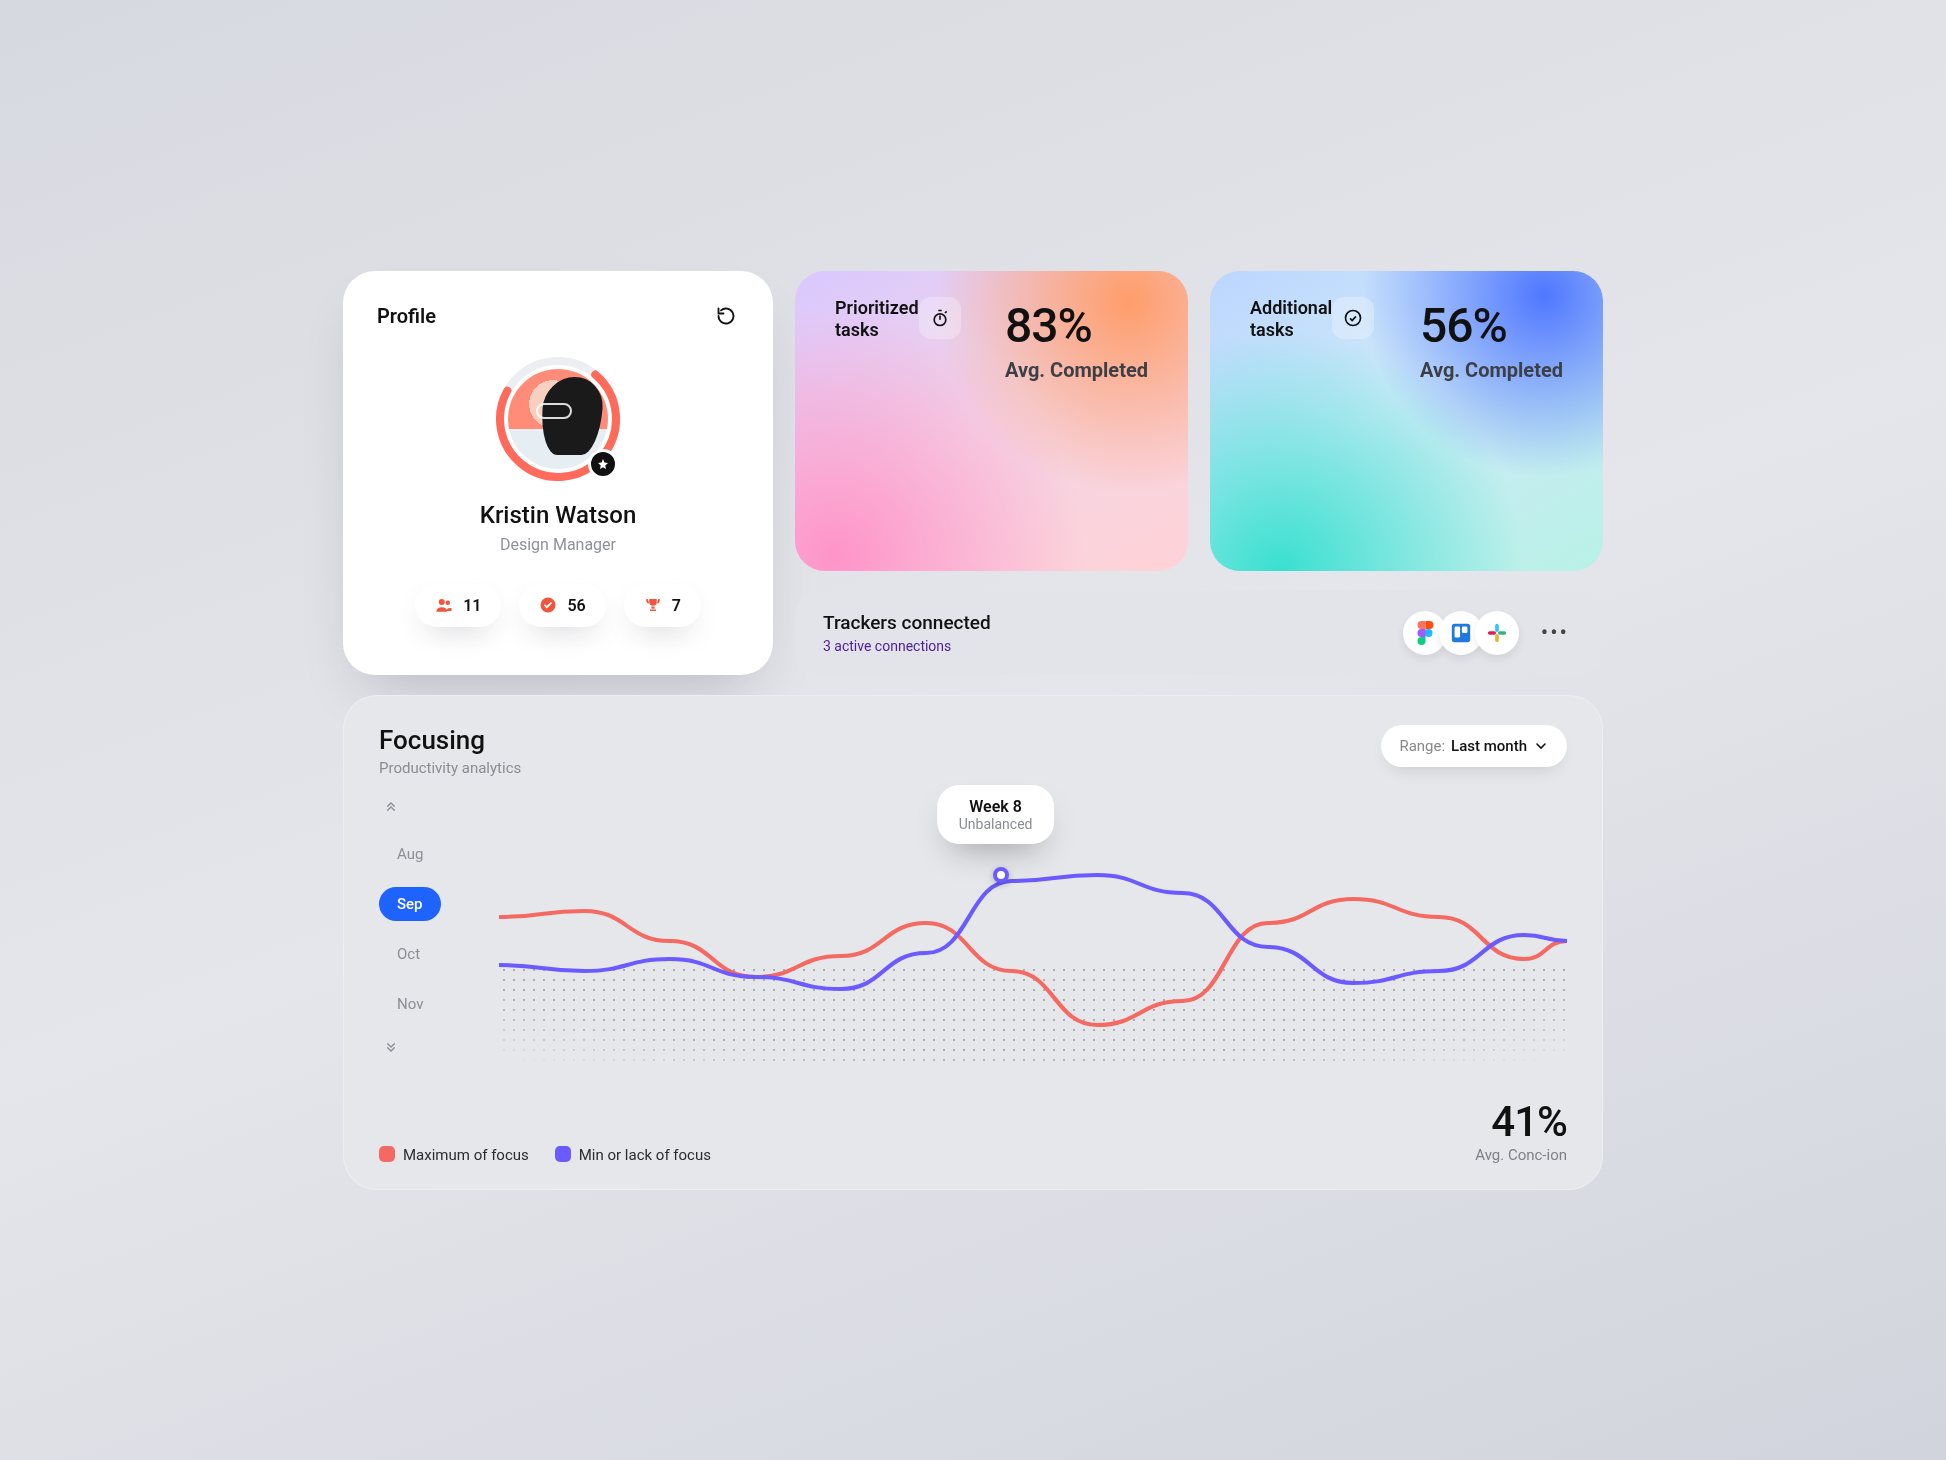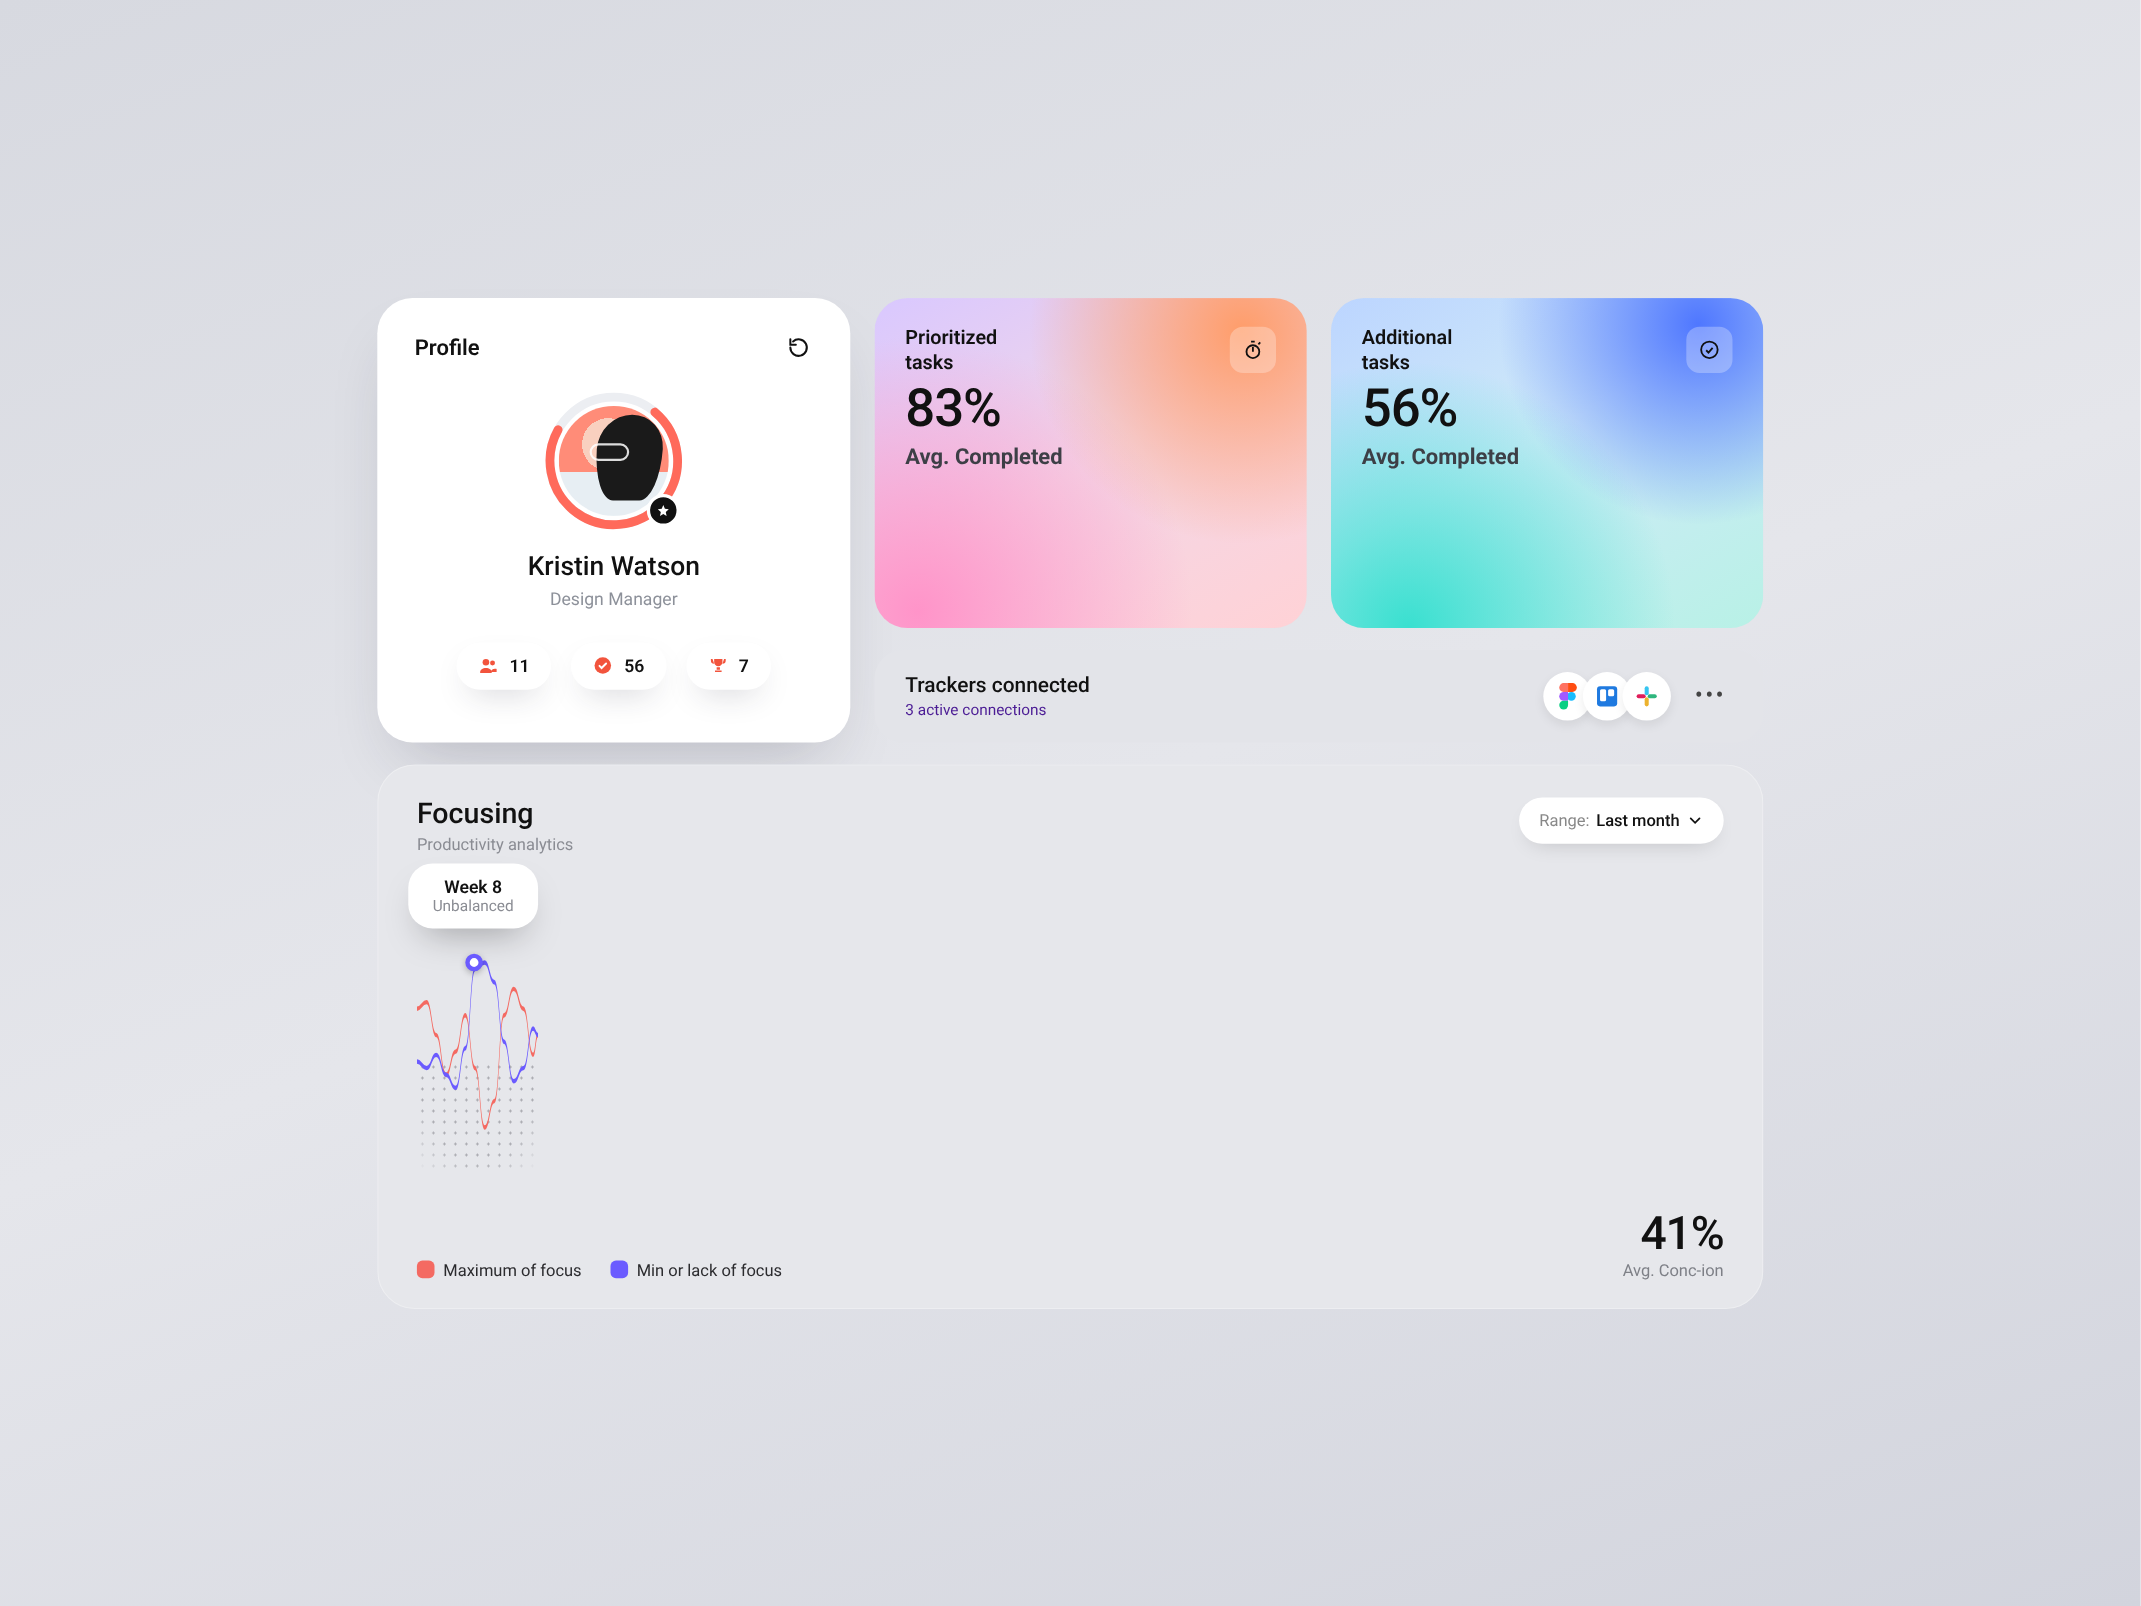--- a/index.html
+++ b/index.html
@@ -63,22 +63,22 @@
     box-shadow: 0 12px 30px -12px rgba(40,40,60,.25);
     display:flex; align-items:center; gap:10px; font-weight:600; font-size:16px;
   }
   .pill svg, .pill .ico { color:#f2543d; width:18px; height:18px; }
 
   
   .right-col { display:flex; flex-direction:column; gap:20px; }
   .stat-row { display:grid; grid-template-columns:1fr 1fr; gap:22px; }
 
   .stat-card {
-    border-radius:30px; padding:26px 28px; position:relative; overflow:hidden;
-    min-height:300px; display:flex; flex-direction:column; 
+    border-radius:30px; padding:26px 40px; position:relative; overflow:hidden;
+    min-height:300px; display:flex; flex-direction:row; justify-content:space-between;
   }
   .stat-card.warm {
     background:
       radial-gradient(circle at 85% 10%, #ff9d6a 0%, rgba(255,157,106,0) 45%),
       radial-gradient(circle at 10% 95%, #ff94c9 0%, rgba(255,148,201,0) 55%),
       linear-gradient(150deg,#d9c8ff 0%, #f3d6e6 50%, #ffd2d6 100%);
   }
   .stat-card.cool {
     background:
       radial-gradient(circle at 85% 8%, #4f77ff 0%, rgba(79,119,255,0) 42%),
@@ -315,20 +315,40 @@
       <div class="range-pill">
         <span class="lbl">Range:</span>
         <span class="val">Last month</span>
         <svg width="16" height="16" viewBox="0 0 24 24" fill="none" stroke="currentColor" stroke-width="2.4" stroke-linecap="round">
             <polyline points="6 9 12 15 18 9"></polyline>
           </svg>
       </div>
     </div>
 
     <div class="focus-body">
+      <div class="month-rail">
+        <div class="rail-arrow">
+          <svg width="16" height="16" viewBox="0 0 24 24" fill="none" stroke="currentColor" stroke-width="2" stroke-linecap="round">
+              <polyline points="7 14 12 9 17 14"></polyline>
+              <polyline points="7 20 12 15 17 20"></polyline>
+            </svg>
+        </div>
+        <div style="display: flex; flex-direction: column; gap: 16px;">
+            <div class="month">Aug</div>
+            <div class="month active">Sep</div>
+            <div class="month">Oct</div>
+            <div class="month">Nov</div>
+          </div>
+        <div class="rail-arrow">
+          <svg width="16" height="16" viewBox="0 0 24 24" fill="none" stroke="currentColor" stroke-width="2" stroke-linecap="round">
+              <polyline points="7 4 12 9 17 4"></polyline>
+              <polyline points="7 10 12 15 17 10"></polyline>
+            </svg>
+        </div>
+      </div>
 
       <div class="chart-area">
         <div class="dot-grid"></div>
         <svg class="lines" id="chart-svg" viewBox="0 0 1000 300" preserveAspectRatio="none">
             <path d="M 0 126 C 40 126 40 120 80 120 C 120 120 120 150 160 150 C 200 150 200 186 240 186 C 280 186 280 165 320 165 C 360 165 360 131.99999999999997 400 131.99999999999997 C 440 131.99999999999997 440 180 480 180 C 520 180 520 234 560 234 C 600 234 600 210 640 210 C 680 210 680 131.99999999999997 720 131.99999999999997 C 760 131.99999999999997 760 108 800 108 C 840 108 840 126 880 126 C 920 126 920 168 960 168 C 980 168 980 150 1000 150" fill="none" stroke="#f46a62" stroke-width="4" stroke-linecap="round"></path>
             <path d="M 0 174 C 40 174 40 180 80 180 C 120 180 120 168 160 168 C 200 168 200 186 240 186 C 280 186 280 198 320 198 C 360 198 360 162 400 162 C 440 162 440 90 480 90 C 520 90 520 84 560 84 C 600 84 600 102 640 102 C 680 102 680 156 720 156 C 760 156 760 192 800 192 C 840 192 840 180 880 180 C 920 180 920 144 960 144 C 980 144 980 150 1000 150" fill="none" stroke="#6b5bff" stroke-width="4" stroke-linecap="round"></path>
           </svg>
         <div class="tooltip">
           <div class="wk">Week 8</div>
           <div class="st">Unbalanced</div>

